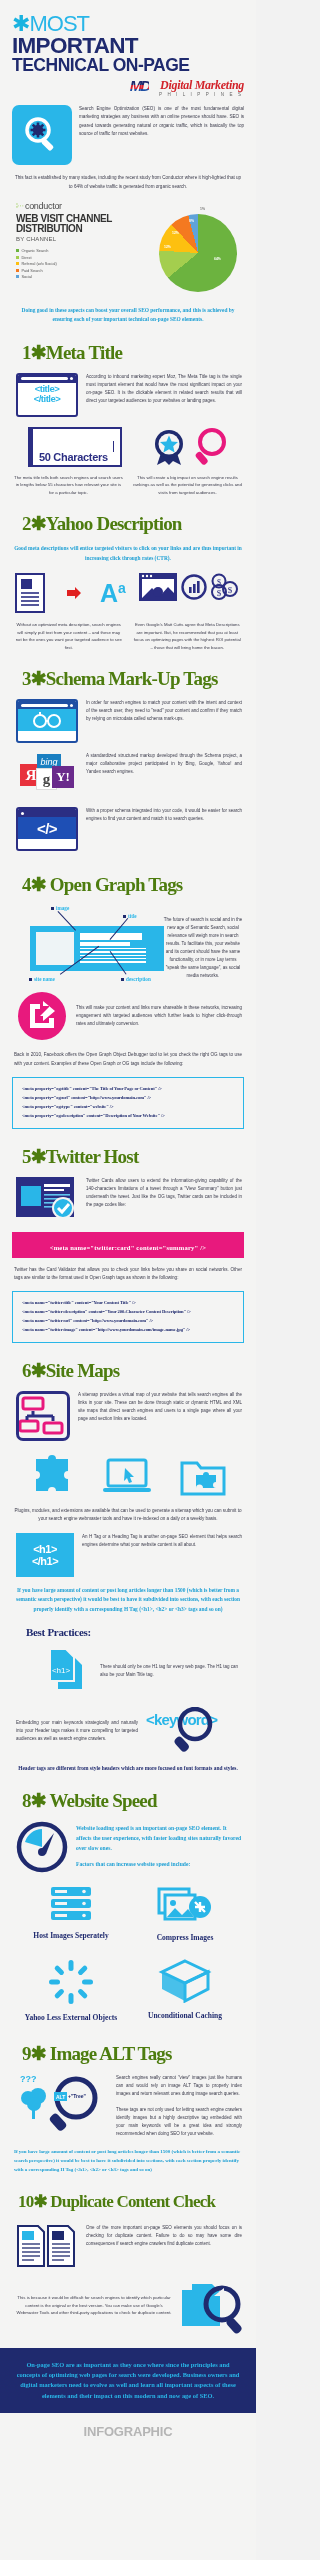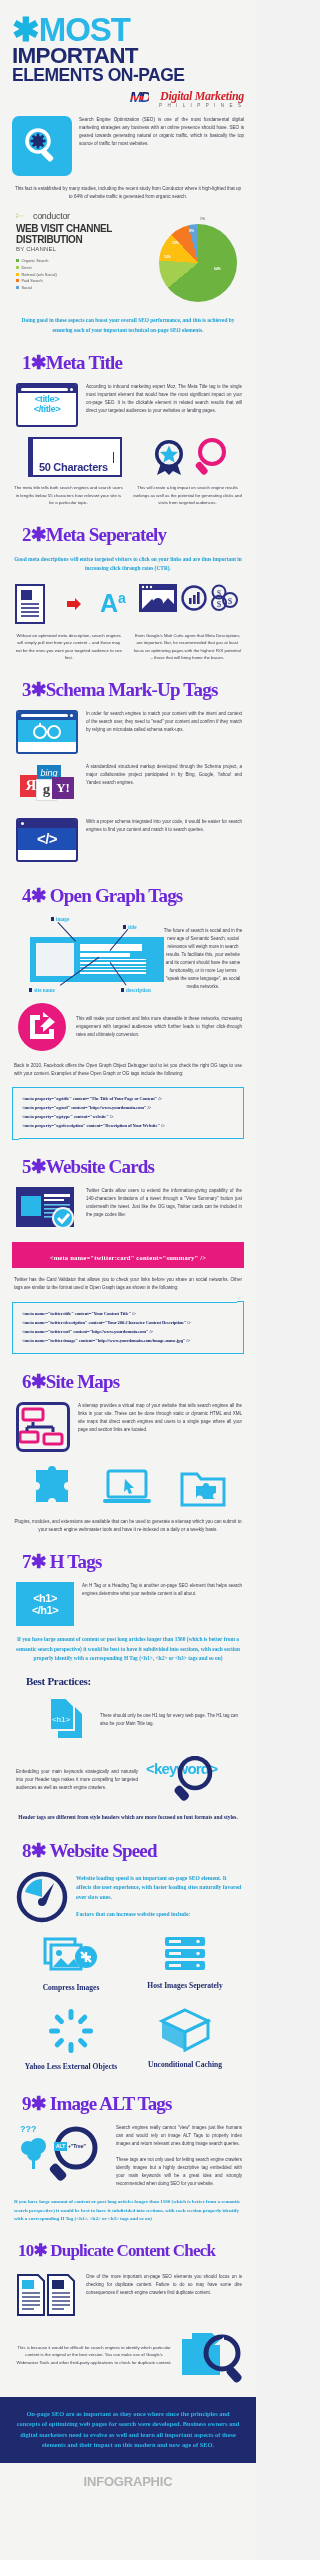--- a/index.html
+++ b/index.html
@@ -7,21 +7,21 @@
     width:256px; height:2560px;
     background:#f2f2f2;
     font-family:"Liberation Sans", sans-serif;
     overflow:hidden;
     position:relative;
   }
   .page { width:256px; height:2560px; background:#f4f4f3; position:relative; }
 
   
   .hdr { padding:14px 10px 0 12px; }
-  .hdr-l1 { font-family:"Liberation Sans",sans-serif; font-weight:bold; font-size:33px;
+  .hdr-l1 { font-family:"Liberation Sans",sans-serif; font-weight:normal; font-size:22px;
             color:#29b6e8; letter-spacing:-1px; line-height:0.95; }
   .hdr-l1 .star { color:#1bb3e0; }
   .hdr-l2 { font-weight:bold; font-size:22.5px; color:#1f2a6e; letter-spacing:-0.7px; line-height:0.98; }
   .hdr-l3 { font-weight:bold; font-size:17.5px; color:#1f2a6e; letter-spacing:-0.5px; line-height:1; }
   .hdr-l4 { font-weight:bold; font-size:24px; color:#e8197d; letter-spacing:-0.8px; line-height:1; }
 
   
   .dmp { display:flex; align-items:center; justify-content:flex-end; gap:11px; padding:3px 12px 0 0; }
   .dmp-mark { font-weight:bold; font-style:italic; font-size:15px; color:#1f2a6e;
               background:linear-gradient(to bottom,#1f2a6e 0 45%,#d91f2d 45% 72%,#1f4fa3 72% 100%);
@@ -33,21 +33,21 @@
   
   .intro { display:flex; gap:7px; padding:8px 12px 0 12px; align-items:flex-start; }
   .ico-sq { width:60px; height:60px; background:#29b6e8; border-radius:7px; flex:0 0 60px;
             display:flex; align-items:center; justify-content:center; }
   .body-txt { font-size:4.6px; line-height:1.75; color:#3a3a4a; text-align:justify; }
   .center-txt { font-size:4.6px; line-height:1.8; color:#3a3a4a; text-align:center; padding:9px 14px 0; }
 
   
   .chart-wrap { padding:10px 12px 0 16px; display:flex; }
   .chart-left { flex:1; }
-  .cond-logo { display:flex; align-items:center; gap:10px; }
+  .cond-logo { display:flex; align-items:center; gap:2px; }
   .cond-dots { color:#8dc63f; font-size:7px; line-height:6px; letter-spacing:-1px; }
   .cond-name { font-size:9px; color:#4a4a4a; letter-spacing:-0.3px; }
   .cond-t1 { font-weight:bold; font-size:10px; color:#333; line-height:1.05; letter-spacing:-0.4px; margin-top:3px;}
   .cond-t2 { font-size:6px; color:#555; letter-spacing:0.2px; margin-top:1px;}
   .legend { margin-top:6px; }
   .lg-row { display:flex; align-items:center; gap:2.5px; margin-bottom:1.6px; }
   .lg-sw { width:3px; height:3px; flex:0 0 3px; }
   .lg-lb { font-size:3.9px; color:#555; }
   .pie-box { position:relative; width:92px; height:92px; margin-top:4px; }
   .pie {
@@ -60,21 +60,21 @@
       #5fa3d9 345.6deg 360deg);
     position:absolute; left:7px; top:9px;
   }
   .pl { position:absolute; font-size:3.4px; font-weight:bold; }
 
   
   .teal-bold { color:#1c9fd4; font-weight:bold; font-size:5.4px; line-height:1.75;
                text-align:center; padding:9px 12px 0; font-family:"Liberation Serif",serif; }
   .navy-bold { color:#1f2a6e; font-weight:bold; font-size:5.4px; line-height:1.7;
                text-align:center; padding:9px 14px 0; font-family:"Liberation Serif",serif; }
-  .sec-h { font-weight:bold; font-size:19px; color:#6d28d9; padding:16px 0 0 22px;
+  .sec-h { font-weight:bold; font-size:19px; color:#4d7c0f; padding:16px 0 0 22px;
            letter-spacing:-0.8px; font-family:"Liberation Serif",serif; }
   .sec-h.small { font-size:17px; }
 
   .two-col { display:flex; gap:8px; padding:9px 14px 0 16px; align-items:flex-start; }
   .blk-txt { font-size:4.5px; line-height:1.78; color:#3a3a4a; text-align:justify; }
   .cap { font-size:4.3px; line-height:1.75; color:#3a3a4a; text-align:center; }
 
   
   .win { width:62px; height:44px; border:2.6px solid #2b2e83; border-radius:3px; background:#fff;
          flex:0 0 62px; overflow:hidden; }
@@ -135,21 +135,21 @@
   .infog { font-weight:bold; font-size:13px; color:#b5b5b5; letter-spacing:-0.2px; }
 </style>
 </head>
 <body>
 
 <div class="page">
 
   <div class="hdr">
     <div class="hdr-l1"><span class="star">✱</span><span>MOST</span></div>
     <div class="hdr-l2">IMPORTANT</div>
-    <div class="hdr-l3">ELEMENTS ON-PAGE</div>
+    <div class="hdr-l3">TECHNICAL ON-PAGE</div>
   </div>
 
   <div class="dmp">
     <span class="dmp-mark">MD</span>
     <span class="dmp-txt">Digital Marketing</span>
   </div>
   <div class="dmp-sub">P H I L I P P I N E S</div>
 
   <div class="intro">
     <div class="ico-sq">
@@ -251,21 +251,21 @@
 
   <div class="grid2" style="padding-top:7px;gap:10px">
     <div class="gcell">
         <div class="cap">The meta title tells both search engines and search users in lengths below 55 characters how relevant your site is for a particular topic.</div>
       </div>
     <div class="gcell">
         <div class="cap">This will create a big impact on search engine results rankings as well as the potential for generating clicks and visits from targeted audiences.</div>
       </div>
   </div>
 
-  <div class="sec-h"><span>2</span>✱<span>Meta Seperately</span></div>
+  <div class="sec-h"><span>2</span>✱<span>Yahoo Description</span></div>
   <div class="teal-bold">Good meta descriptions will entice targeted visitors to click on your links and are thus important in increasing click through rates (CTR).</div>
 
   <div class="grid2" style="padding-top:9px;gap:8px;align-items:flex-start">
     <div class="gcell" style="display:flex;align-items:center;justify-content:center;gap:19px">
       <svg width="34" height="42" viewBox="0 0 34 42">
           <rect x="2" y="2" width="28" height="38" fill="#fff" stroke="#2b2e83" stroke-width="2"></rect>
           <rect x="7" y="7" width="11" height="10" fill="#2b2e83"></rect>
           <g stroke="#2b2e83" stroke-width="1.6">
             <line x1="7" y1="21" x2="25" y2="21"></line>
             <line x1="7" y1="25" x2="25" y2="25"></line>
@@ -391,21 +391,21 @@
 
   <div class="code-og">
     <i class="corner c-tr"></i>
       <i class="corner c-bl"></i>
     <div class="ln">&lt;meta property="og:title" content="The Title of Your Page or Content" /&gt;</div>
     <div class="ln">&lt;meta property="og:url" content="http://www.yourdomain.com" /&gt;</div>
     <div class="ln">&lt;meta property="og:type" content="website" /&gt;</div>
     <div class="ln">&lt;meta property="og:description" content="Description of Your Website" /&gt;</div>
   </div>
 
-  <div class="sec-h"><span>5</span>✱<span>Website Cards</span></div>
+  <div class="sec-h"><span>5</span>✱<span>Twitter Host</span></div>
   <div class="two-col">
     <div style="flex:0 0 62px;position:relative">
       <svg width="62" height="42" viewBox="0 0 62 42">
           <rect x="0" y="0" width="58" height="40" fill="#2b2e83"></rect>
           <rect x="5" y="9" width="20" height="20" fill="#29b6e8"></rect>
           <g fill="#fff">
             <rect x="28" y="7" width="26" height="3"></rect>
             <rect x="28" y="12" width="20" height="2"></rect>
           </g>
           <g fill="#5fc6ef">
@@ -463,21 +463,20 @@
         <rect x="0" y="31" width="48" height="4" rx="2" fill="#29b6e8"></rect>
         <path d="M22 11 l9 9 h-4 l2 5 -3 1 -2 -5 -3 3z" fill="#29b6e8"></path>
       </svg>
     <svg width="46" height="40" viewBox="0 0 46 40">
         <path d="M2 6h15l4 5h23v26H2z" fill="none" stroke="#29b6e8" stroke-width="3"></path>
         <path d="M16 18h7a3 3 0 116 0h7v7a3 3 0 100 6v-0h-13a3 3 0 10-7 0z" fill="#29b6e8"></path>
       </svg>
   </div>
   <div class="center-txt" style="padding-top:10px">Plugins, modules, and extensions are available that can be used to generate a sitemap which you can submit to your search engine webmaster tools and have it re-indexed on a daily or a weekly basis.</div>
 
-  <div class="sec-h"><span>7</span>✱ <span>H Tags</span></div>
   <div class="two-col">
     <div style="flex:0 0 58px;height:44px;background:#29b6e8;display:flex;align-items:center;justify-content:center">
       <div style="color:#fff;font-weight:bold;font-size:11px;line-height:1.1;text-align:center;letter-spacing:-0.5px">
         <span>&lt;h1&gt;</span><br><span>&lt;/h1&gt;</span>
       </div>
     </div>
     <div class="blk-txt">An H Tag or a Heading Tag is another on-page SEO element that helps search engines determine what your website content is all about.</div>
   </div>
   <div class="teal-bold">If you have large amount of content or post long articles longer than 1500 (which is better from a semantic search perspective) it would be best to have it subdivided into sections, with each section properly identify with a corresponding H Tag (&lt;h1&gt;, &lt;h2&gt; or &lt;h3&gt; tags and so on)</div>
   <div class="best">Best Practices:</div>
@@ -512,48 +511,48 @@
         <circle cx="26" cy="31" r="4" fill="#1f2a6e"></circle>
       </svg>
     <div>
       <div class="teal-bold" style="padding:0;text-align:left;font-size:5.6px">Website loading speed is an important on-page SEO element. It affects the user experience, with faster loading sites naturally favored over slow ones.</div>
       <div class="teal-bold" style="padding:7px 0 0;text-align:left;font-size:5.6px">Factors that can increase website speed include:</div>
     </div>
   </div>
 
   <div class="grid2" style="padding-top:12px">
     <div class="gcell">
+      <svg width="46" height="38" viewBox="0 0 46 38">
+          <g fill="#29b6e8">
+            <rect x="3" y="2" width="40" height="9" rx="2"></rect>
+            <rect x="3" y="14" width="40" height="9" rx="2"></rect>
+            <rect x="3" y="26" width="40" height="9" rx="2"></rect>
+          </g>
+          <g fill="#f4f4f3">
+            <circle cx="36" cy="6.5" r="1.8"></circle>
+            <circle cx="36" cy="18.5" r="1.8"></circle>
+            <circle cx="36" cy="30.5" r="1.8"></circle>
+            <rect x="7" y="5" width="12" height="3"></rect>
+            <rect x="7" y="17" width="12" height="3"></rect>
+            <rect x="7" y="29" width="12" height="3"></rect>
+          </g>
+        </svg>
+      <div class="lbl">Host Images Seperately</div>
+    </div>
+    <div class="gcell">
       <svg width="56" height="40" viewBox="0 0 56 40">
           <rect x="2" y="4" width="30" height="24" fill="none" stroke="#29b6e8" stroke-width="3"></rect>
           <rect x="8" y="10" width="30" height="24" fill="#f4f4f3" stroke="#29b6e8" stroke-width="3"></rect>
           <circle cx="16" cy="18" r="3" fill="#29b6e8"></circle>
           <path d="M10 32 l8 -9 l7 7 l6 -6 l6 8z" fill="#29b6e8"></path>
           <circle cx="43" cy="22" r="11" fill="#29b6e8"></circle>
           <path d="M38 17 l5 5 M48 27 l-5 -5" stroke="#fff" stroke-width="2.4"></path>
           <path d="M38 22h5v-5M48 22h-5v5" stroke="#fff" stroke-width="2.4" fill="none"></path>
         </svg>
       <div class="lbl">Compress Images</div>
-    </div>
-    <div class="gcell">
-      <svg width="46" height="38" viewBox="0 0 46 38">
-          <g fill="#29b6e8">
-            <rect x="3" y="2" width="40" height="9" rx="2"></rect>
-            <rect x="3" y="14" width="40" height="9" rx="2"></rect>
-            <rect x="3" y="26" width="40" height="9" rx="2"></rect>
-          </g>
-          <g fill="#f4f4f3">
-            <circle cx="36" cy="6.5" r="1.8"></circle>
-            <circle cx="36" cy="18.5" r="1.8"></circle>
-            <circle cx="36" cy="30.5" r="1.8"></circle>
-            <rect x="7" y="5" width="12" height="3"></rect>
-            <rect x="7" y="17" width="12" height="3"></rect>
-            <rect x="7" y="29" width="12" height="3"></rect>
-          </g>
-        </svg>
-      <div class="lbl">Host Images Seperately</div>
     </div>
   </div>
 
   <div class="grid2" style="padding-top:16px">
     <div class="gcell">
       <svg width="46" height="46" viewBox="0 0 46 46">
           <g fill="#29b6e8">
             <rect x="20.5" y="1" width="5" height="11" rx="2.5"></rect>
             <rect x="20.5" y="34" width="5" height="11" rx="2.5"></rect>
             <rect x="1" y="20.5" width="11" height="5" rx="2.5"></rect>

